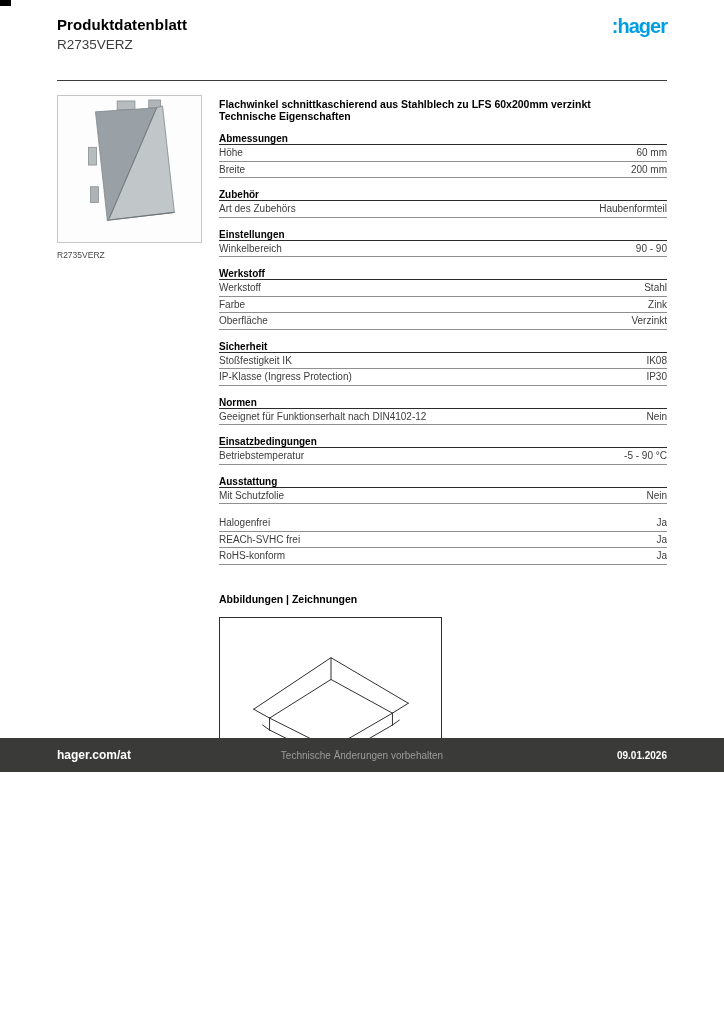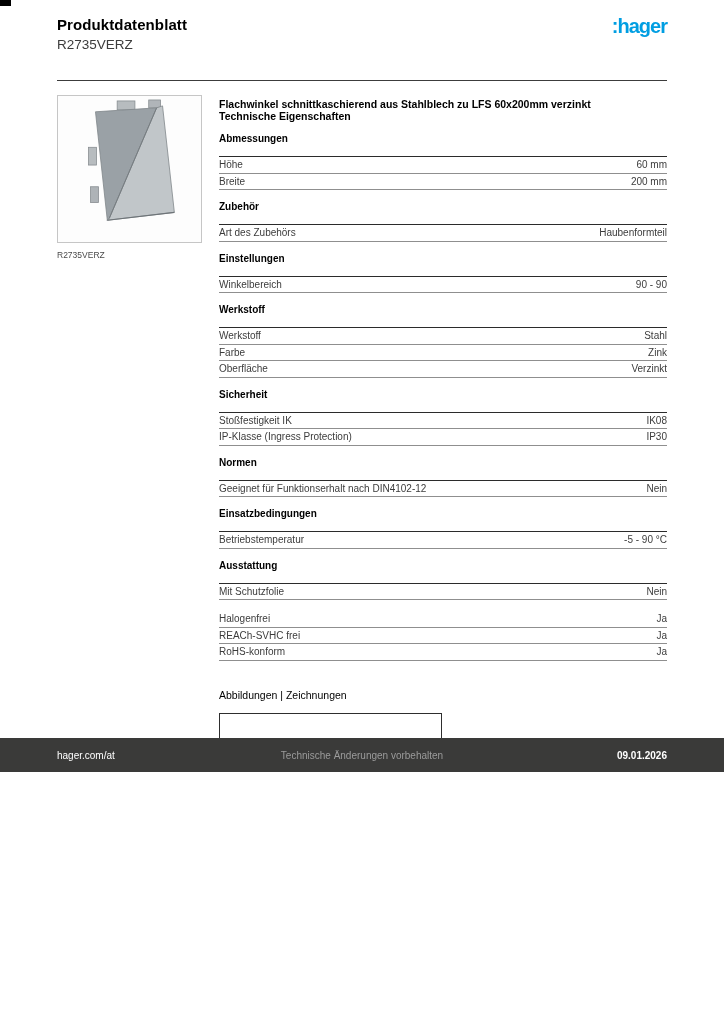--- a/index.html
+++ b/index.html
@@ -20,31 +20,31 @@
   .left-col { flex:0 0 145px; width:145px; }
   .product-image-box { width:145px; height:148px; border:1px solid #c6c6c6; background:#fff; overflow:hidden; }
   .product-image-box svg { display:block; width:100%; height:100%; }
   .image-caption { margin-top:7px; font-size:8.5px; color:#4a4a4a; }
 
   .right-col { flex:1; margin-left:17px; min-width:0; }
   .product-title { font-size:10.5px; font-weight:bold; color:#000; padding-top:3px; }
   .tech-heading { font-size:10.5px; font-weight:bold; color:#000; }
 
   .spec-section { margin-top:11px; }
-  .spec-title { font-size:10px; font-weight:bold; color:#000; line-height:11px; padding-bottom:12px; border-bottom:1px solid #2b2b2b; }
+  .spec-title { font-size:10px; font-weight:bold; color:#000; line-height:11px; padding-bottom:0; border-bottom:1px solid #2b2b2b; }
   .spec-row { display:flex; justify-content:space-between; align-items:baseline; font-size:10px; line-height:11px; color:#3c3c3c; padding:2px 0 2.5px; border-bottom:1px solid #8f8f8f; }
   .spec-label { white-space:nowrap; overflow:hidden; text-overflow:ellipsis; }
   .spec-value { margin-left:12px; white-space:nowrap; text-align:right; }
 
-  .drawings-heading { font-size:10.5px; font-weight:normal; color:#000; margin-top:28px; }
+  .drawings-heading { font-size:10.5px; font-weight:bold; color:#000; margin-top:28px; }
   .drawing-box { margin-top:12px; width:223px; height:227px; border:1px solid #2e2e2e; background:#fff; }
   .drawing-box svg { display:block; width:100%; height:100%; }
 
   .doc-footer { position:absolute; left:0; right:0; bottom:0; height:34px; background:#3a3a39; display:flex; align-items:center; padding:0 57px; }
-  .footer-left { font-size:10px; font-weight:normal; color:#ffffff; }
+  .footer-left { font-size:12px; font-weight:bold; color:#ffffff; }
   .footer-center { position:absolute; left:50%; transform:translateX(-50%); font-size:10px; color:#9b9b9b; }
   .footer-right { margin-left:auto; font-size:10px; font-weight:bold; color:#ffffff; }
 </style>
 </head>
 <body>
 
 <div class="page">
 
   <div class="crop-mark"></div>
 

